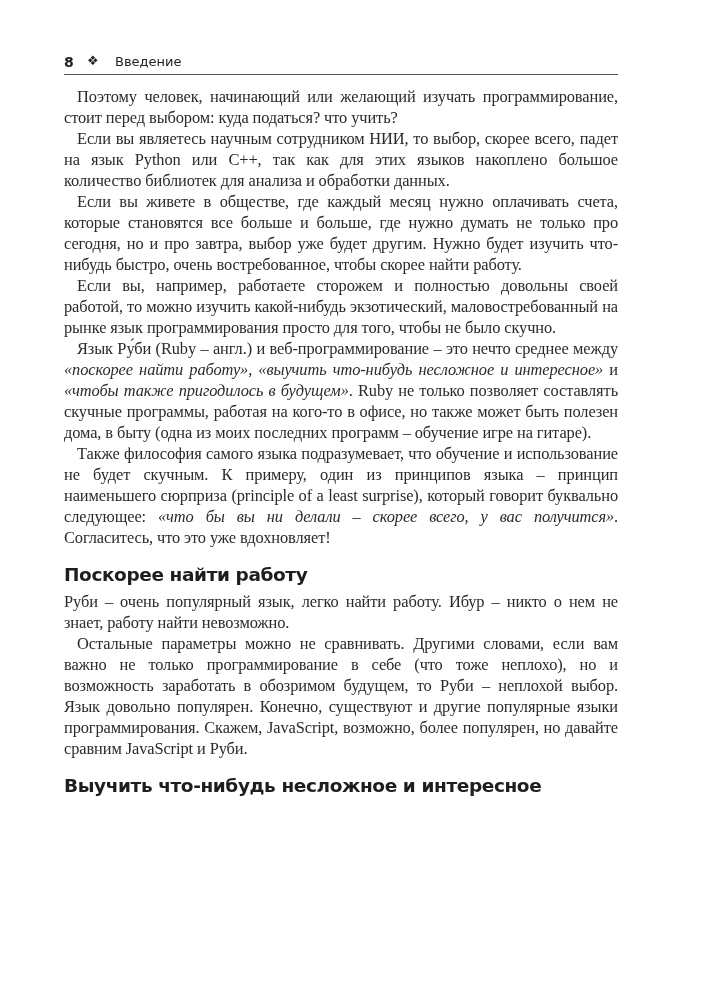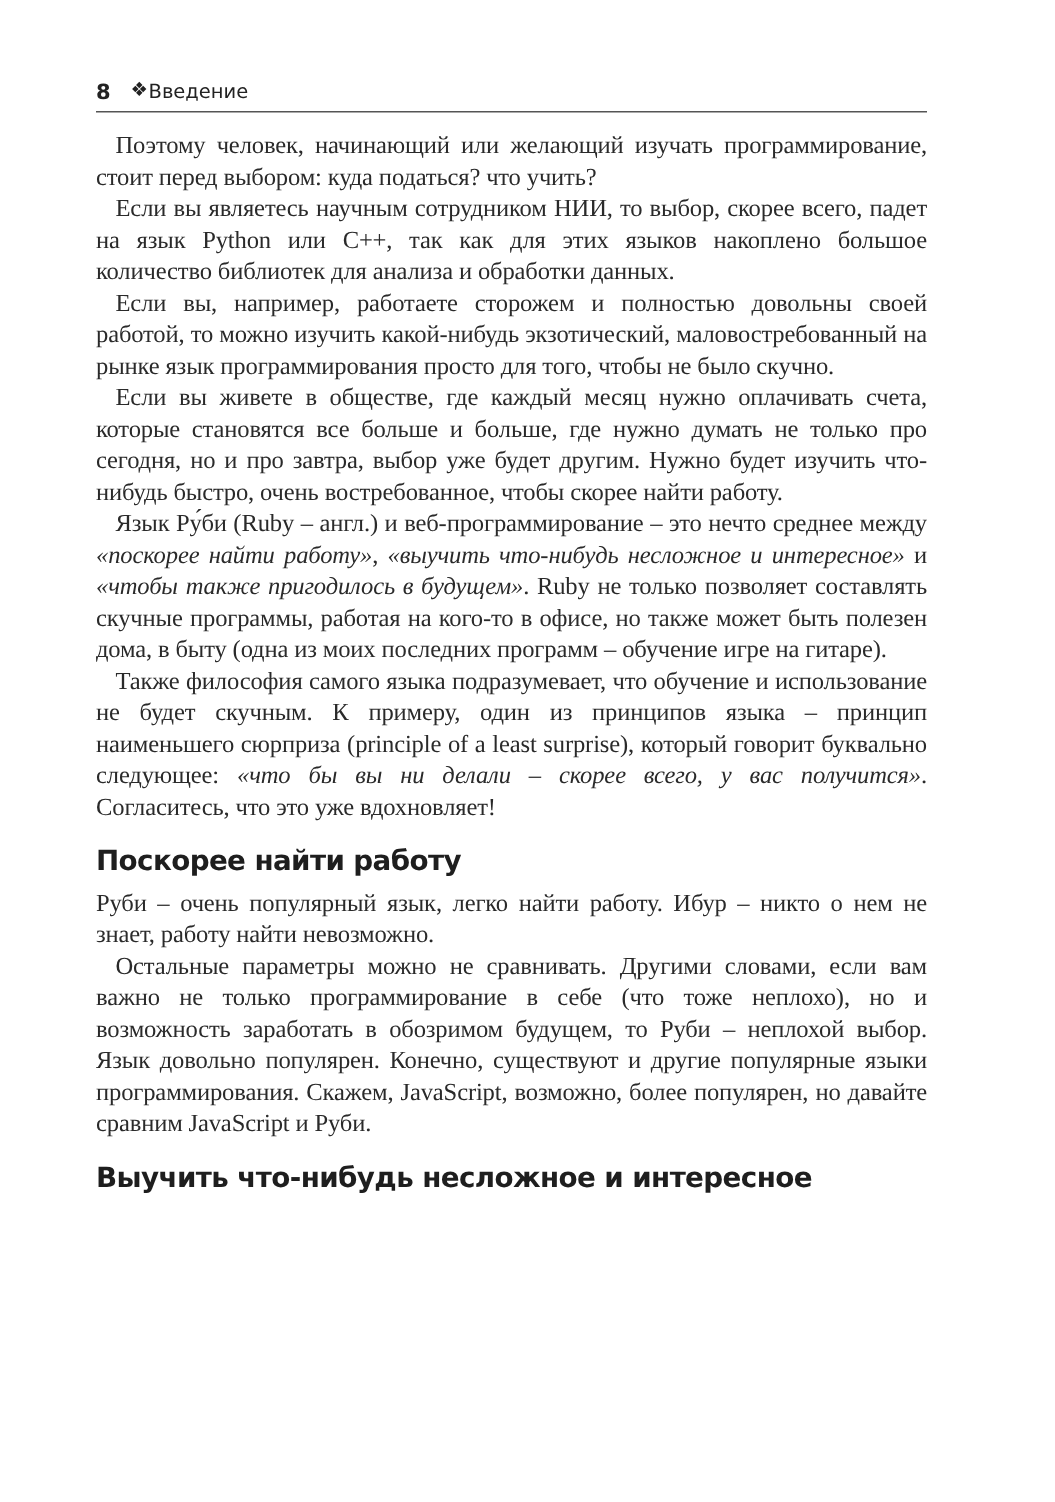--- a/index.html
+++ b/index.html
@@ -5,21 +5,21 @@
   html, body { margin: 0; padding: 0; background: #ffffff; }
   body { width: 703px; height: 1001px; position: relative; overflow: hidden; color: #2a2a2a; }
   .page { position: absolute; left: 64px; top: 0; width: 554px; }
   .running-head {
     position: absolute; top: 52px; left: 0; width: 554px; height: 22px;
     font-family: "DejaVu Sans", sans-serif; font-size: 13px; color: #222;
     border-bottom: 1.5px solid #555;
   }
   .running-head .pnum { position: absolute; left: 0; top: 2px; font-weight: bold; font-size: 14px; }
   .running-head .orn { position: absolute; left: 23px; top: 1px; font-size: 13px; }
-  .running-head .chap { position: absolute; left: 35px; top: 2px; font-size: 13px; }
+  .running-head .chap { position: absolute; left: 51px; top: 2px; font-size: 13px; }
   .body-text {
     position: absolute; top: 86px; left: 0; width: 554px;
     font-family: "Liberation Serif", serif; font-size: 16.4px; line-height: 21px;
     text-align: justify; letter-spacing: -0.1px;
   }
   .body-text p { margin: 0; text-indent: 13px; hyphens: manual; }
   .body-text p.noindent { text-indent: 0; }
   .body-text em { }
   h2.sec {
     margin: 20px 0 9px 0; font-family: "DejaVu Sans", sans-serif; font-weight: bold;
@@ -37,22 +37,22 @@
 
   <div class="running-head">
     <span class="pnum">8</span>
     <span class="orn">❖</span>
     <span class="chap">Введение</span>
   </div>
 
   <div class="body-text">
     <p>Поэтому человек, начинающий или желающий изучать программирование, стоит перед выбором: куда податься? что учить?</p>
     <p>Если вы являетесь научным сотрудником НИИ, то выбор, скорее всего, падет на язык Python или C++, так как для этих языков накоплено большое количество библиотек для анализа и обработки данных.</p>
+    <p>Если вы живете в обществе, где каждый месяц нужно оплачивать счета, которые становятся все больше и больше, где нужно думать не только про сегодня, но и про завтра, выбор уже будет другим. Нужно будет изучить что-нибудь быстро, очень востребованное, чтобы скорее найти работу.</p>
     <p>Если вы, например, работаете сторожем и полностью довольны своей работой, то можно изучить какой-нибудь экзотический, маловостребованный на рынке язык программирования просто для того, чтобы не было скучно.</p>
-    <p>Если вы живете в обществе, где каждый месяц нужно оплачивать счета, которые становятся все больше и больше, где нужно думать не только про сегодня, но и про завтра, выбор уже будет другим. Нужно будет изучить что-нибудь быстро, очень востребованное, чтобы скорее найти работу.</p>
 
     <p><span>Язык Ру́би (Ruby – англ.) и веб-программирование – это нечто среднее между </span><em>«поскорее найти работу»</em><span>, </span><em>«выучить что-нибудь несложное и интересное»</em><span> и </span><em>«чтобы также пригодилось в будущем»</em><span>. Ruby не только позволяет составлять скучные программы, работая на кого-то в офисе, но также может быть полезен дома, в быту (одна из моих последних программ – обучение игре на гитаре).</span></p>
 
     <p><span>Также философия самого языка подразумевает, что обучение и использование не будет скучным. К примеру, один из принципов языка – принцип наименьшего сюрприза (principle of a least surprise), который говорит буквально следующее: </span><em>«что бы вы ни делали – скорее всего, у вас получится»</em><span>. Согласитесь, что это уже вдохновляет!</span></p>
 
 
 
     <h3 class="sub">Поскорее найти работу</h3>
     <p class="noindent">Руби – очень популярный язык, легко найти работу. Ибур – никто о нем не знает, работу найти невозможно.</p>
     <p>Остальные параметры можно не сравнивать. Другими словами, если вам важно не только программирование в себе (что тоже неплохо), но и возможность заработать в обозримом будущем, то Руби – неплохой выбор. Язык довольно популярен. Конечно, существуют и другие популярные языки программирования. Скажем, JavaScript, возможно, более популярен, но давайте сравним JavaScript и Руби.</p>

